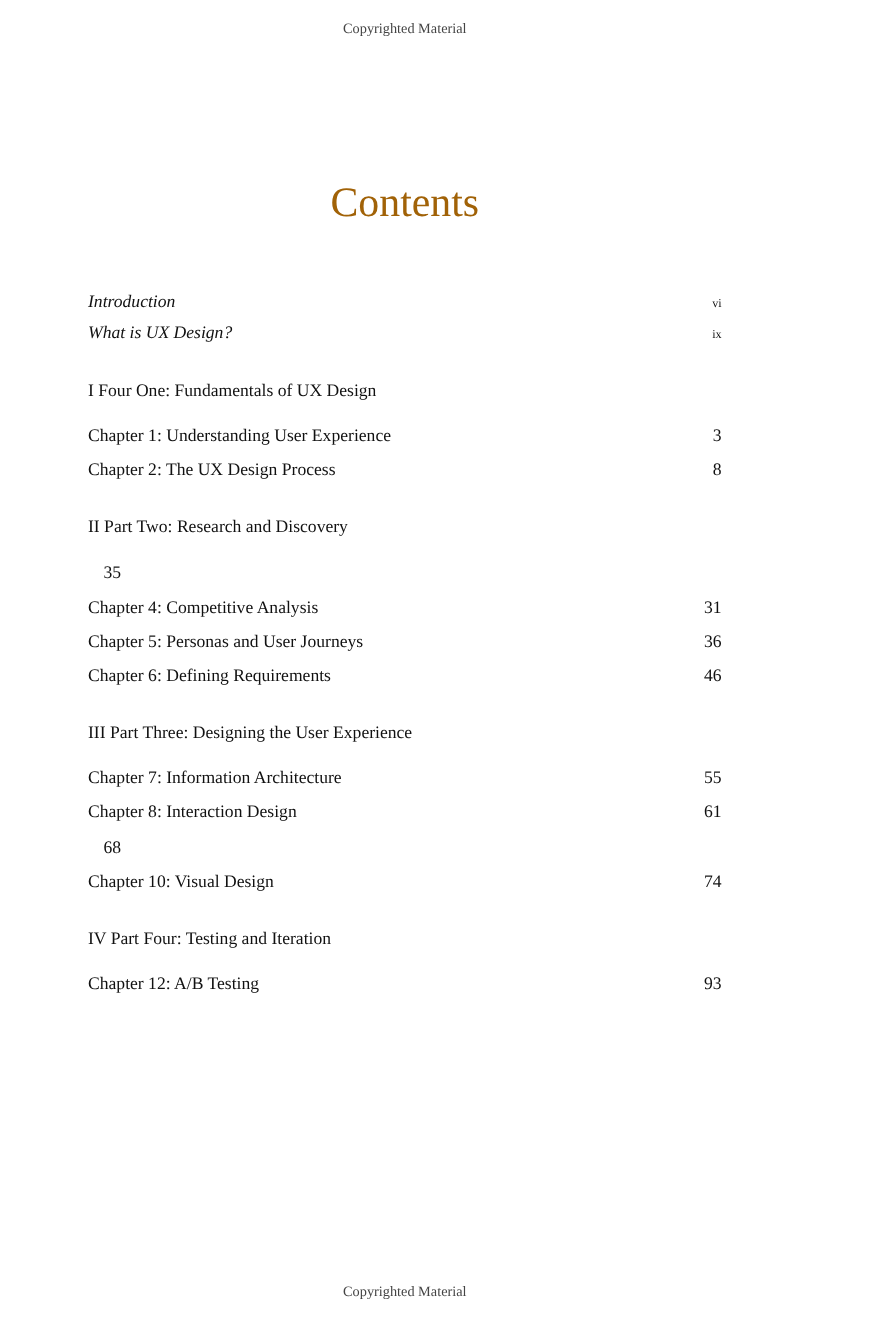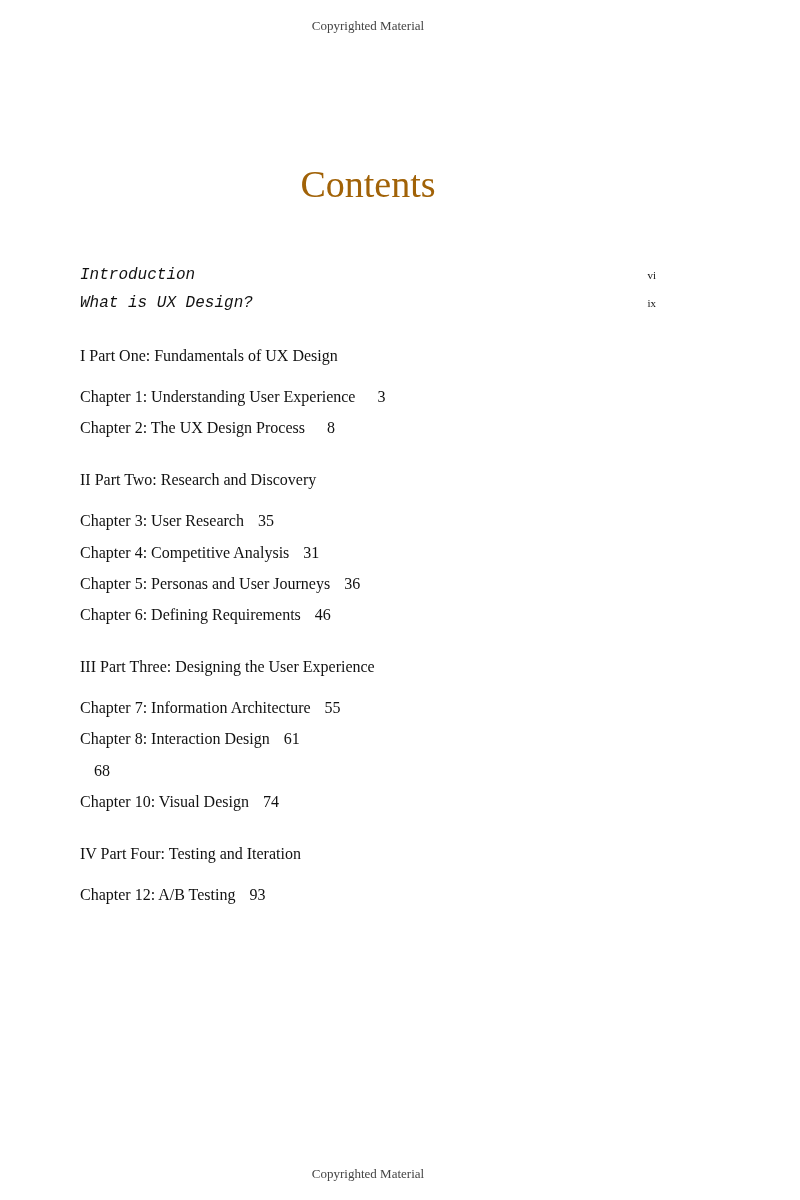--- a/index.html
+++ b/index.html
@@ -47,20 +47,21 @@
     .part-heading {
       font-size: 16px;
       color: #111;
       font-family: Georgia, serif;
       margin-top: 30px;
       margin-bottom: 18px;
     }
 
     .chapter-entry {
       display: flex;
+      justify-content: space-between;
       align-items: baseline;
       margin-bottom: 4px;
       line-height: 1.7;
     }
 
     .chapter-entry .entry-title {
       font-size: 16px;
       color: #111;
       font-family: Georgia, serif;
     }
@@ -80,21 +81,21 @@
     .intro-line {
       display: flex;
       justify-content: space-between;
       align-items: baseline;
       line-height: 1.75;
     }
 
     .intro-line .entry-title {
       font-style: italic;
       font-size: 16px;
-      font-family: Liberation Mono, monospace;
+      font-family: Liberation Serif, serif;
       color: #111;
     }
 
     .intro-line .entry-page {
       font-size: 11px;
       font-family: Georgia, serif;
       color: #111;
     }
 
     .part-section {
@@ -133,37 +134,36 @@
     </div>
       <div class="intro-line">
       <span class="entry-title">What is UX Design?</span>
       <span class="entry-page">ix</span>
     </div>
     </div>
 
   <div id="parts-container">
 
   <div class="part-section">
-        <div class="part-heading">I    Part One: Fundamentals of UX Design</div>
+        <div class="part-heading">I    Four One: Fundamentals of UX Design</div>
         <div class="chapter-group">
           <div class="chapter-entry">
         <span class="entry-title">Chapter 1:  Understanding User Experience</span>
         <span class="entry-page">3</span>
       </div>
           <div class="chapter-entry">
         <span class="entry-title">Chapter 2:  The UX Design Process</span>
         <span class="entry-page">8</span>
       </div>
         </div>
       </div>
       <div class="part-section">
         <div class="part-heading">II    Part Two: Research and Discovery</div>
         <div class="chapter-group">
           <div class="chapter-entry">
-        <span class="entry-title">Chapter 3:  User Research</span>
         <span class="entry-page">35</span>
       </div>
           <div class="chapter-entry">
         <span class="entry-title">Chapter 4:  Competitive Analysis</span>
         <span class="entry-page">31</span>
       </div>
           <div class="chapter-entry">
         <span class="entry-title">Chapter 5:  Personas and User Journeys</span>
         <span class="entry-page">36</span>
       </div>

